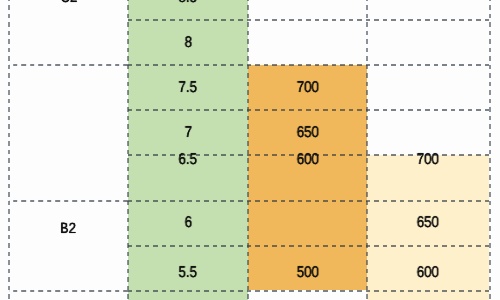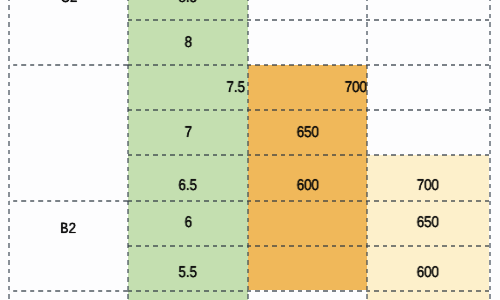--- a/index.html
+++ b/index.html
@@ -44,22 +44,22 @@
   
   #row-label-0{left:9.1px;top:-70px;   width:119px;height:135.15px;}
   #row-label-1{left:9.1px;top:65.15px; width:119px;height:135.15px;}
   #row-label-2{left:9.1px;top:184px; width:119px;height:90.1px;font-family:Liberation Mono, monospace;}
 
   
   .col-green {left:128.1px;width:119.6px;}
   .col-orange{left:247.7px;width:119.3px;}
   .col-yellow{left:367px;  width:122.4px;}
   .cell{height:45.05px;}
-  .r-1{top:-24.95px;} .r0{top:20.1px;}   .r1{top:65.15px;margin-left:48px;}
-  .r2{top:110.2px;}   .r3{top:163px;} .r4{top:200.3px;}
+  .r-1{top:-24.95px;} .r0{top:20.1px;}   .r1{top:65.15px;}
+  .r2{top:110.2px;}   .r3{top:137px;} .r4{top:200.3px;}
   .r5{top:250px;}  .r6{top:290.4px;}
 </style>
 </head>
 <body>
 
 <div id="stage">
 
   <div class="fill" id="green-fill" style="background: rgb(196, 223, 176);"></div>
   <div class="fill" id="orange-fill" style="background: rgb(240, 184, 90);"></div>
   <div class="fill" id="yellow-fill" style="background: rgb(253, 240, 203);"></div>
@@ -114,20 +114,23 @@
 
   <div class="cell col-orange r1">
       <span>700</span>
     </div>
   <div class="cell col-orange r2">
       <span>650</span>
     </div>
   <div class="cell col-orange r3">
       <span>600</span>
     </div>
+  <div class="cell col-orange r5">
+      <span>500</span>
+    </div>
 
   <div class="cell col-yellow r3">
       <span>700</span>
     </div>
   <div class="cell col-yellow r4">
       <span>650</span>
     </div>
   <div class="cell col-yellow r5">
       <span>600</span>
     </div>

